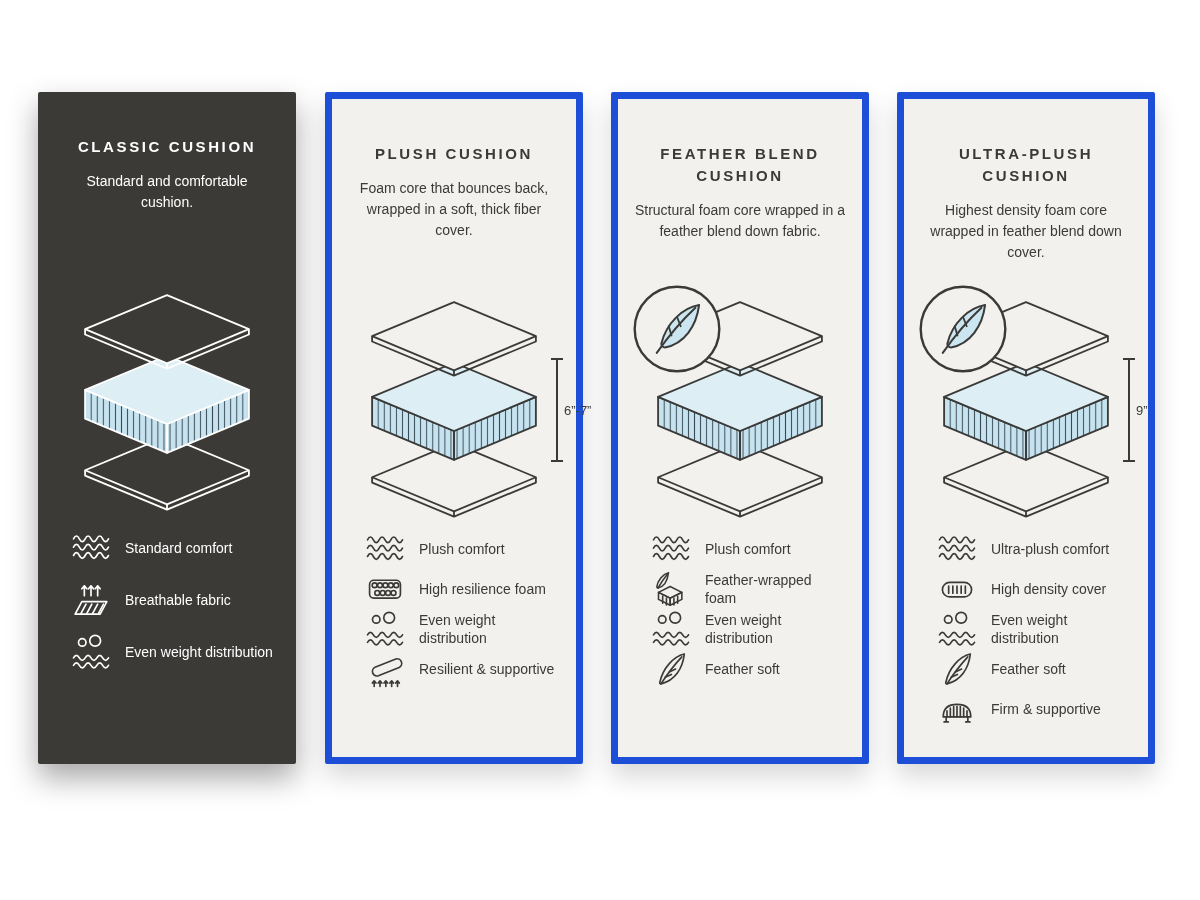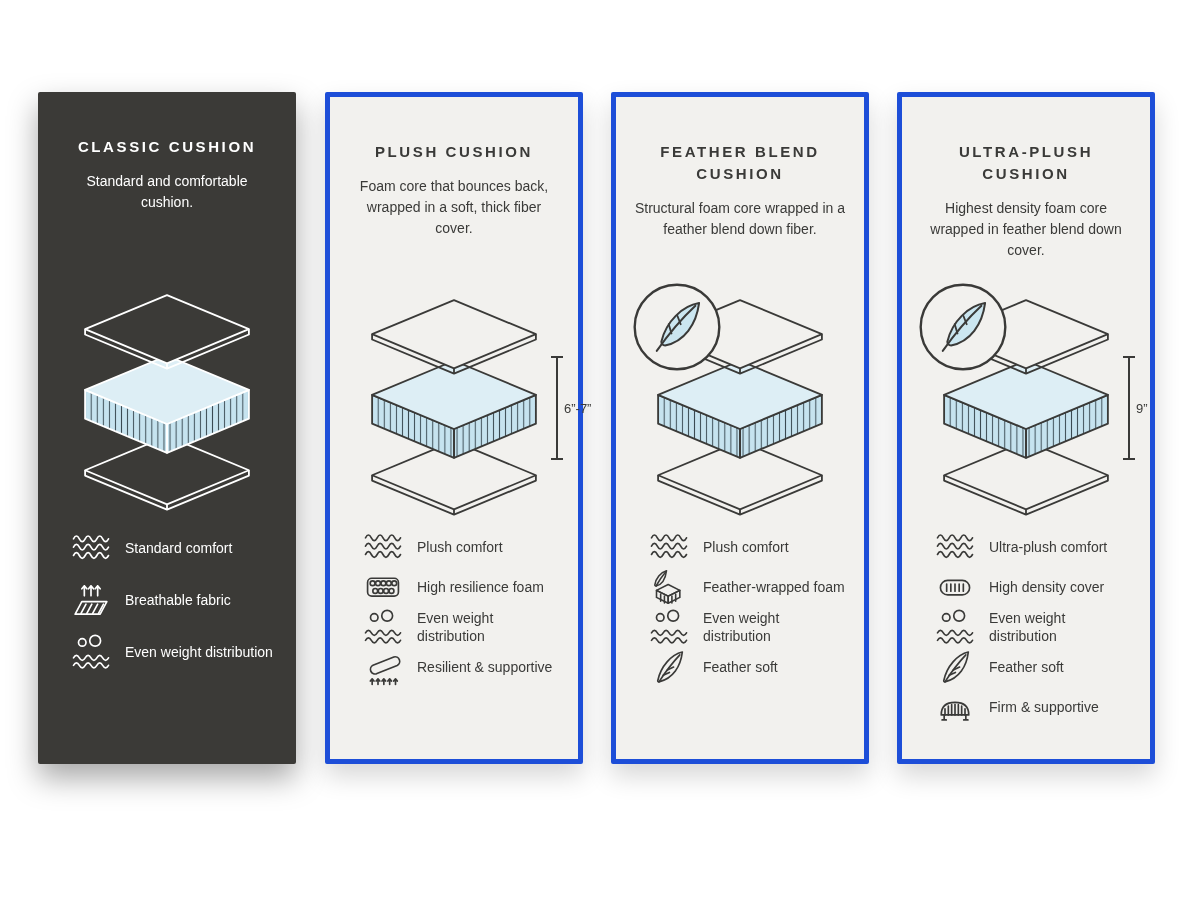--- a/index.html
+++ b/index.html
@@ -8,21 +8,21 @@
     background:#ffffff;
     font-family:"Liberation Sans","DejaVu Sans",sans-serif;
     -webkit-font-smoothing:antialiased;
   }
   .card{
     position:absolute;top:92px;width:258px;height:672px;
     background:var(--bg);color:var(--ink);
     border-radius:2px;box-sizing:border-box;
   }
   .card-dark{--bg:#3b3a37;--ink:#ffffff;box-shadow:0 14px 30px rgba(0,0,0,.35);}
-  .card-light{--bg:#f2f1ee;--ink:#3a3a38;border:5px solid #1d4ed8;box-shadow:0 12px 26px rgba(0,0,0,.16);}
+  .card-light{--bg:#f2f1ee;--ink:#3a3a38;border:7px solid #1d4ed8;box-shadow:0 12px 26px rgba(0,0,0,.16);}
   #card-0{left:38px;}
   #card-1{left:325px;}
   #card-2{left:611px;}
   #card-3{left:897px;}
 
   .card-title{
     margin:44px 20px 0;text-align:center;
     font-size:15px;font-weight:bold;letter-spacing:2.6px;line-height:1.45;
   }
   .card-desc{
@@ -254,21 +254,21 @@
       <svg class="f-icon">
           <use href="#i-resilient"></use>
         </svg>
       <span class="feature-label">Resilient &amp; supportive</span>
     </div>
   </div>
 </section>
 
 <section class="card card-light" id="card-2">
   <h2 class="card-title">FEATHER BLEND CUSHION</h2>
-  <p class="card-desc">Structural foam core wrapped in a feather blend down fiber.</p>
+  <p class="card-desc">Structural foam core wrapped in a feather blend down fabric.</p>
   <div class="illustration">
     <svg class="cushion-svg">
         <use href="#cushion"></use>
       </svg>
     <svg class="badge">
         <use href="#feather-badge"></use>
       </svg>
   </div>
   <div class="features">
     <div class="feature">

